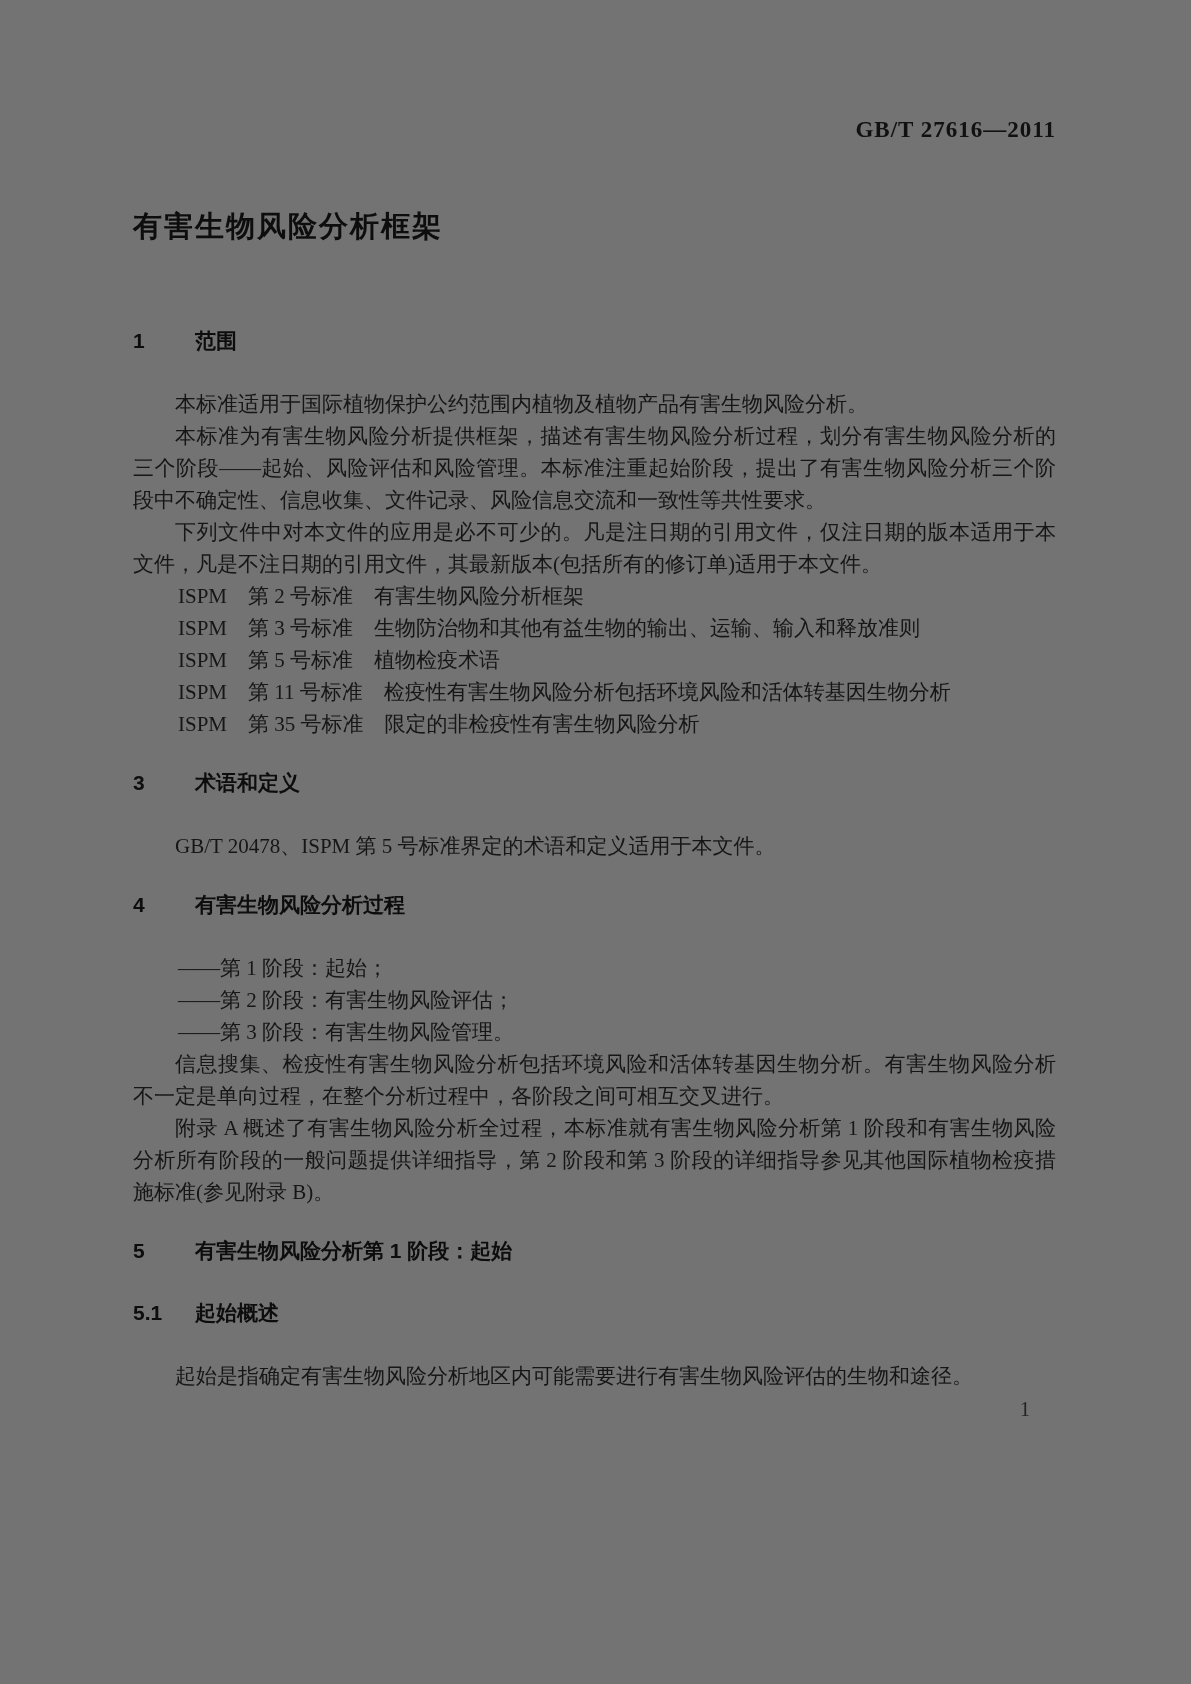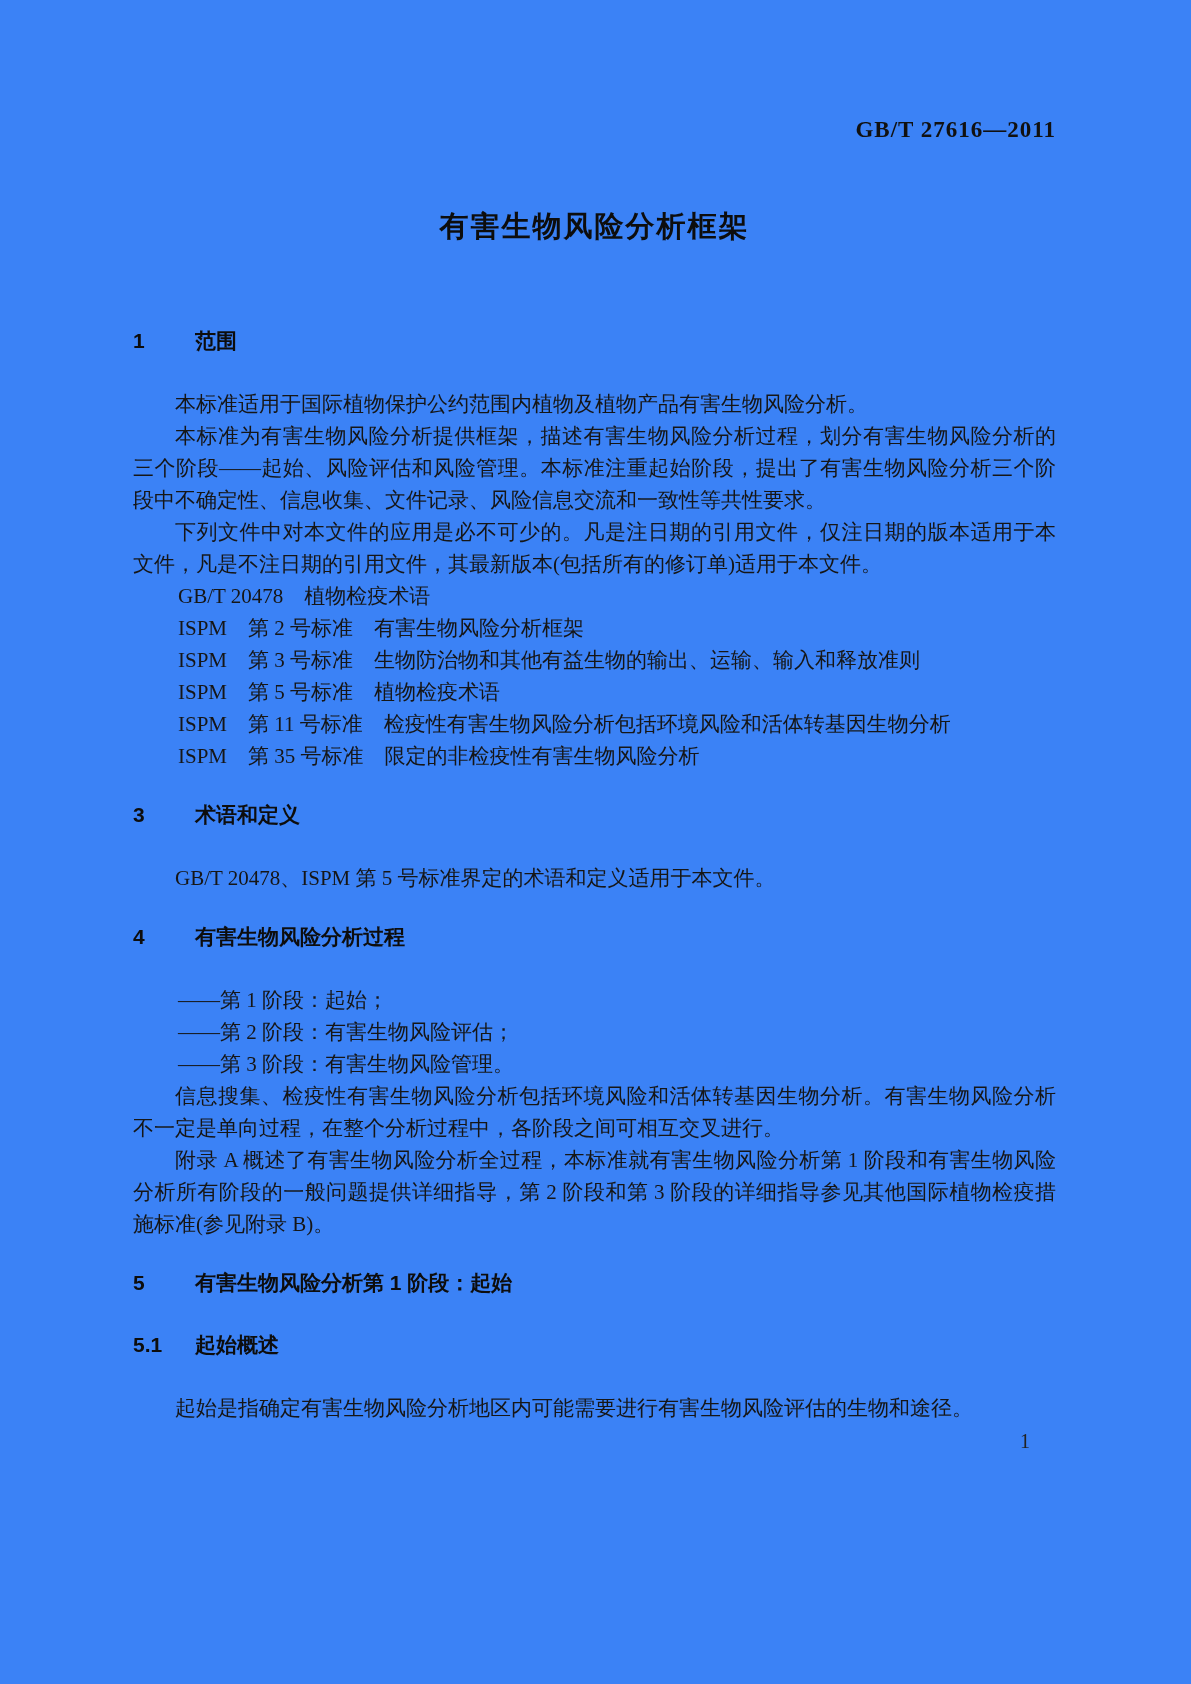--- a/index.html
+++ b/index.html
@@ -2,38 +2,38 @@
 <html><head>
 <meta charset="utf-8">
 <style>
   * { box-sizing: border-box; }
   html, body { margin: 0; padding: 0; background: #ffffff; }
   .page {
     position: relative;
     width: 1191px;
     height: 1684px;
     margin: 0 auto;
-    background: #3b82f6;
+    background: #737373;
     color: #161616;
     overflow: hidden;
     padding: 116px 135px 0 133px;
     font-family: "Liberation Serif", serif;
   }
   .doc-header {
     text-align: right;
     font-family: "Liberation Serif", serif;
     font-weight: bold;
     font-size: 23px;
     line-height: 28px;
     letter-spacing: 1px;
     color: #111;
   }
   .doc-title {
     margin: 64px 0 0 0;
-    text-align: center;
+    text-align: left;
     font-family: "Liberation Sans", sans-serif;
     font-weight: bold;
     font-size: 29px;
     line-height: 36px;
     letter-spacing: 2px;
     color: #0d0d0d;
   }
   .sec-heading {
     font-family: "Liberation Sans", sans-serif;
     font-weight: bold;
@@ -81,21 +81,20 @@
   <div>
     <div class="sec-heading first">
       <span class="sec-num">1</span><span class="sec-title">范围</span>
     </div>
     <p class="body-p">本标准适用于国际植物保护公约范围内植物及植物产品有害生物风险分析。</p>
     <p class="body-p">本标准为有害生物风险分析提供框架，描述有害生物风险分析过程，划分有害生物风险分析的三个阶段——起始、风险评估和风险管理。本标准注重起始阶段，提出了有害生物风险分析三个阶段中不确定性、信息收集、文件记录、风险信息交流和一致性等共性要求。</p>
   </div>
 
   <div>
     <p class="body-p">下列文件中对本文件的应用是必不可少的。凡是注日期的引用文件，仅注日期的版本适用于本文件，凡是不注日期的引用文件，其最新版本(包括所有的修订单)适用于本文件。</p>
-    <p class="ref-line">GB/T 20478　植物检疫术语</p>
     <p class="ref-line">ISPM　第 2 号标准　有害生物风险分析框架</p>
     <p class="ref-line">ISPM　第 3 号标准　生物防治物和其他有益生物的输出、运输、输入和释放准则</p>
     <p class="ref-line">ISPM　第 5 号标准　植物检疫术语</p>
     <p class="ref-line">ISPM　第 11 号标准　检疫性有害生物风险分析包括环境风险和活体转基因生物分析</p>
     <p class="ref-line">ISPM　第 35 号标准　限定的非检疫性有害生物风险分析</p>
   </div>
 
   <div>
     <div class="sec-heading">
       <span class="sec-num">3</span><span class="sec-title">术语和定义</span>

